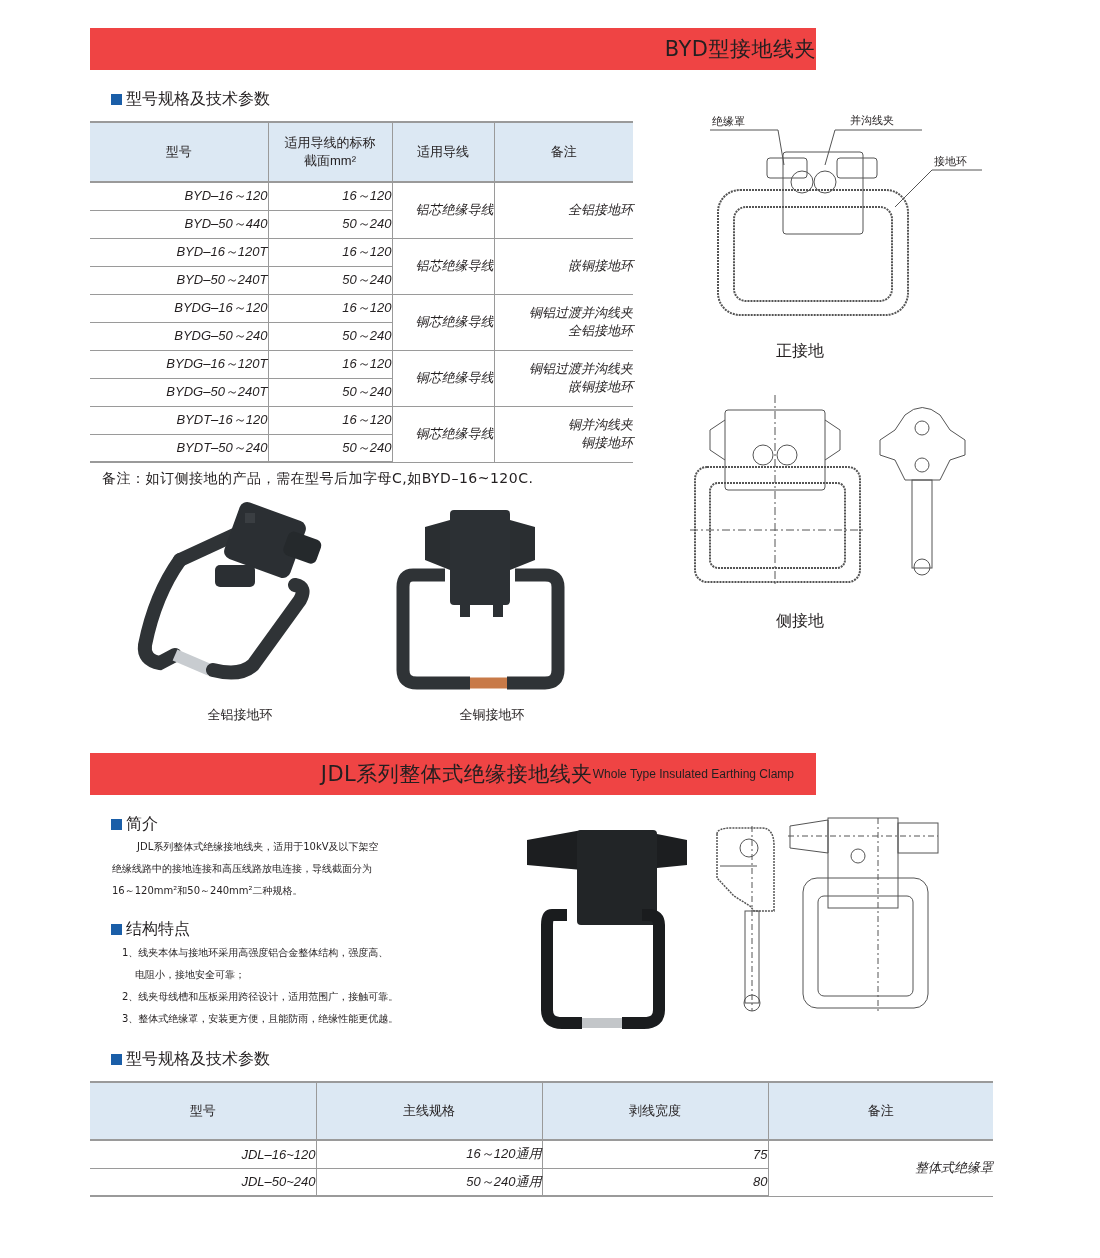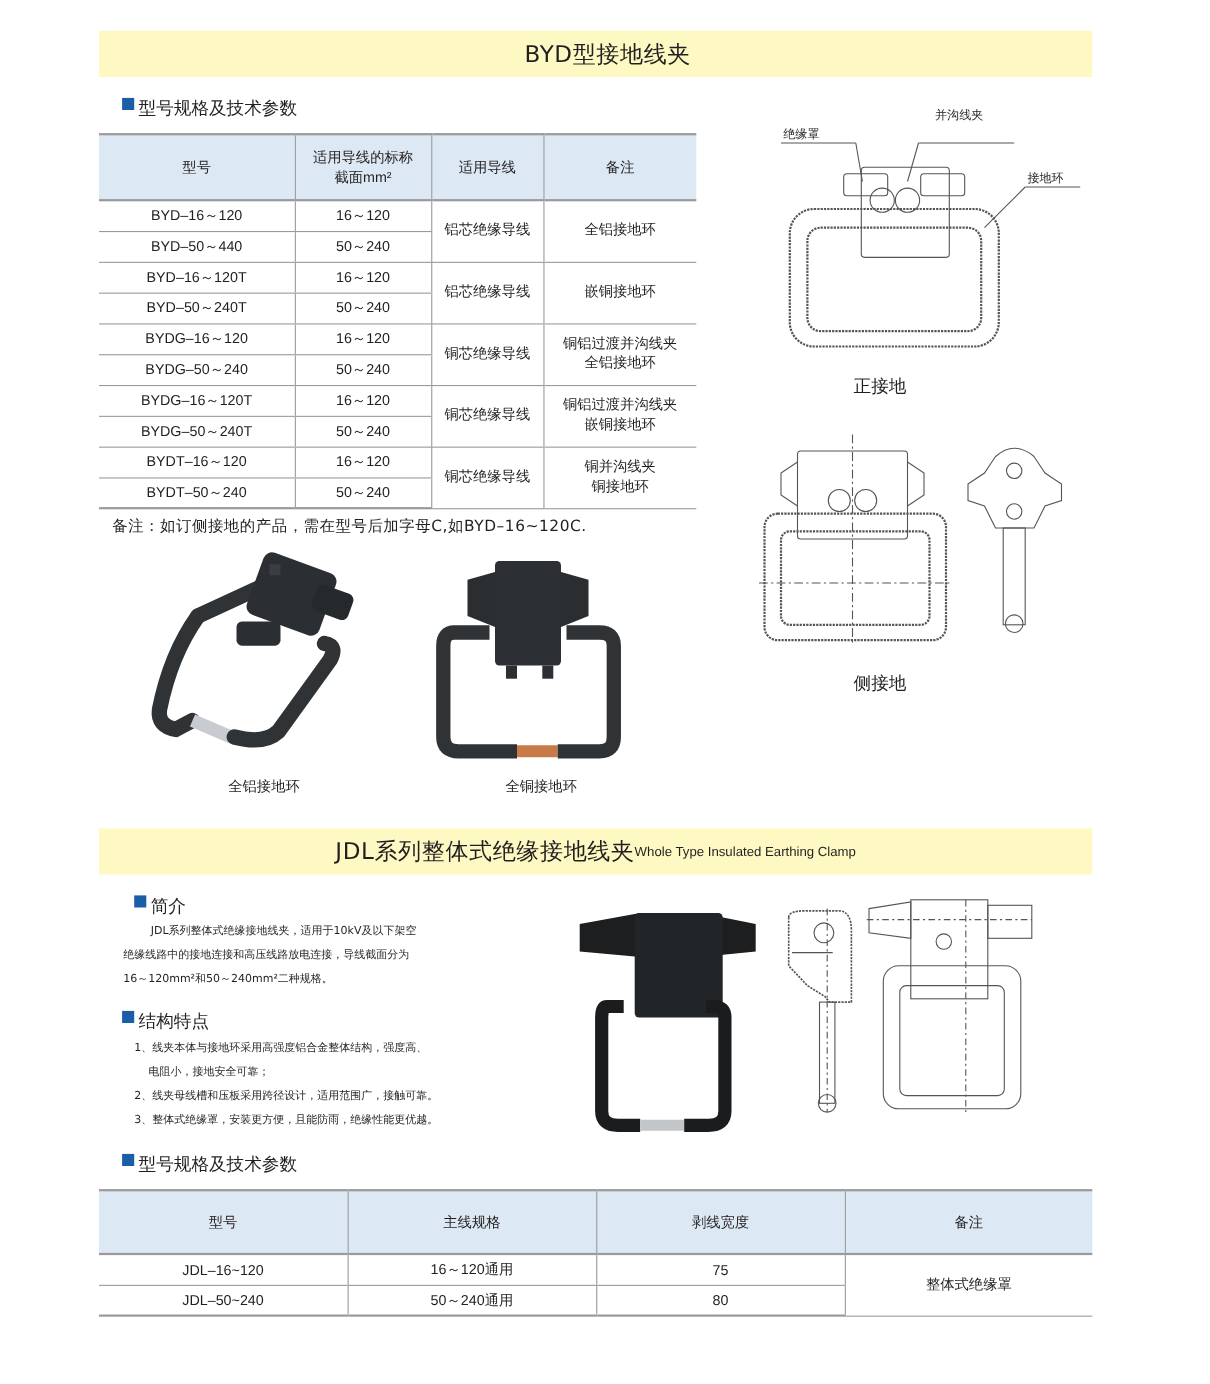--- a/index.html
+++ b/index.html
@@ -1,28 +1,28 @@
 <!DOCTYPE html>
 <html><head>
 <meta charset="utf-8">
 <style>
   * { box-sizing: border-box; margin: 0; padding: 0; }
   html, body { width: 1100px; height: 1258px; background: #ffffff; overflow: hidden; }
   body { position: relative; font-family: "DejaVu Sans", "Liberation Sans", sans-serif; color: #231f20; }
 
-  .title-bar { position: absolute; left: 90px; width: 903px; background: #fef9c3; display: flex; align-items: center; justify-content: center; }
+  .title-bar { position: absolute; left: 90px; width: 726px; background: #ef4444; display: flex; align-items: center; justify-content: flex-end; }
   .title-bar .title { font-size: 21px; color: #231f20; padding-left: 22px; letter-spacing: 0.5px; }
   .title-bar .subtitle-en { font-family: "Liberation Sans", sans-serif; font-size: 12px; color: #231f20; padding-right: 22px; }
 
-  .section-head { position: absolute; display: flex; align-items: flex-start; font-size: 16px; color: #231f20; }
+  .section-head { position: absolute; display: flex; align-items: center; font-size: 16px; color: #231f20; }
   .section-head .square { display: inline-block; width: 11px; height: 11px; background: #1a5ea8; margin-right: 4px; }
 
   table { border-collapse: collapse; position: absolute; font-family: "Liberation Sans", "DejaVu Sans", sans-serif; font-size: 13px; color: #231f20; }
   table th { background: #dce8f3; font-weight: normal; text-align: center; border-top: 2px solid #9a9a9a; border-bottom: 2px solid #9a9a9a; }
-  table td { text-align: center; border-bottom: 1px solid #9a9a9a; }
+  table td { text-align: right; border-bottom: 1px solid #9a9a9a; font-style: italic; }
   table th + th, table td.vl { border-left: 1px solid #9a9a9a; }
   table tr:last-child td { border-bottom: 2px solid #9a9a9a; }
 
   #byd-table { left: 90px; top: 121px; width: 543px; }
   #byd-table th { height: 60px; line-height: 18px; }
   #byd-table td { height: 28px; }
   #byd-table td.cjk { font-family: "DejaVu Sans", sans-serif; font-size: 13px; line-height: 18px; }
 
   #jdl-table { left: 90px; top: 1081px; width: 903px; }
   #jdl-table th { height: 58px; }
@@ -164,21 +164,21 @@
     <rect x="55" y="5" width="60" height="95" rx="4" fill="#2c3034"></rect>
     <path d="M30 22 L55 15 L55 65 L30 55 Z" fill="#2a2e31"></path>
     <path d="M140 22 L115 15 L115 65 L140 55 Z" fill="#2a2e31"></path>
     <rect x="65" y="100" width="10" height="12" fill="#2c3034"></rect>
     <rect x="98" y="100" width="10" height="12" fill="#2c3034"></rect>
   </g>
 </svg>
 <div class="caption" style="left:442px;top:706px;width:100px;">全铜接地环</div>
 
 <div class="diagram-label" style="left:712px;top:114px;">绝缘罩</div>
-<div class="diagram-label" style="left:850px;top:97px;">并沟线夹</div>
+<div class="diagram-label" style="left:850px;top:113px;">并沟线夹</div>
 <div class="diagram-label" style="left:934px;top:154px;">接地环</div>
 <svg style="left:700px;top:120px;" width="290" height="210" viewBox="0 0 290 210">
   <g fill="none" stroke="#555" stroke-width="1">
     <line x1="10" y1="10" x2="78" y2="10"></line>
       <line x1="78" y1="10" x2="84" y2="45"></line>
     <line x1="135" y1="10" x2="222" y2="10"></line>
       <line x1="135" y1="10" x2="125" y2="45"></line>
     <line x1="232" y1="50" x2="282" y2="50"></line>
       <line x1="232" y1="50" x2="195" y2="87"></line>
     <rect x="67" y="38" width="40" height="20" rx="3"></rect>
@@ -210,21 +210,21 @@
     <circle cx="232" cy="172" r="8"></circle>
   </g>
 </svg>
 <div class="caption-lg" style="left:760px;top:611px;width:80px;">侧接地</div>
 
 <div class="title-bar" style="top:753px;height:42px;">
   <span class="title">JDL系列整体式绝缘接地线夹</span>
   <span class="subtitle-en">Whole Type Insulated Earthing Clamp</span>
 </div>
 
-<div class="section-head" style="left:111px;top:814px;margin-left:11px;">
+<div class="section-head" style="left:111px;top:814px;">
   <span class="square"></span>
   <span>简介</span>
 </div>
 <div class="para" style="left:112px;top:836px;">
   <div style="padding-left:25px;">JDL系列整体式绝缘接地线夹，适用于10kV及以下架空</div>
   <div>绝缘线路中的接地连接和高压线路放电连接，导线截面分为</div>
   <div>16～120mm²和50～240mm²二种规格。</div>
 </div>
 
 <div class="section-head" style="left:111px;top:919px;">

